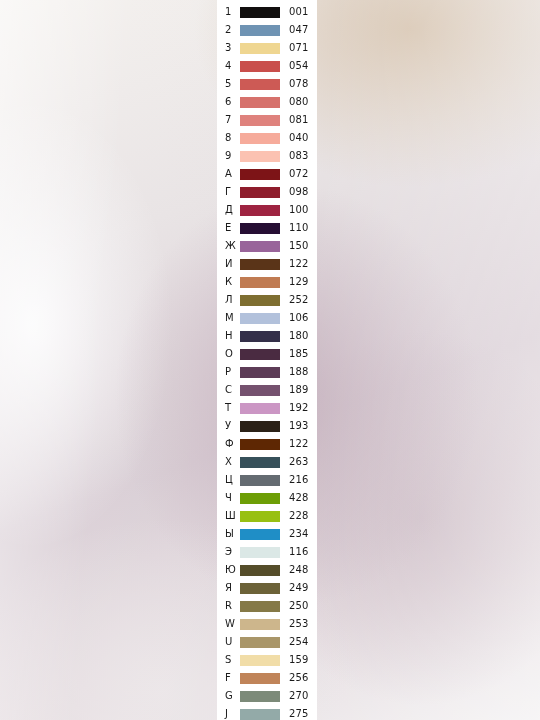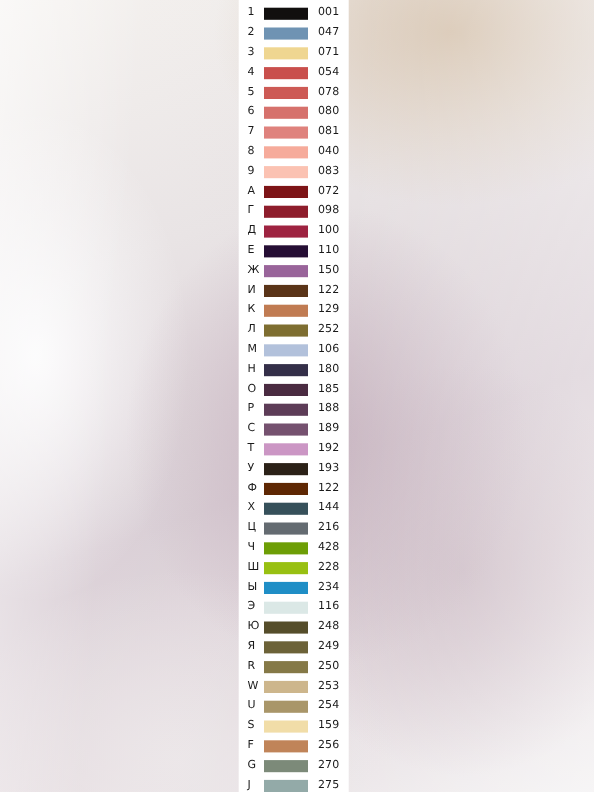--- a/index.html
+++ b/index.html
@@ -213,21 +213,21 @@
         <span class="row-code">193</span>
       </div>
       <div class="legend-row">
         <span class="row-key">Ф</span>
         <span class="row-swatch" style="background-color: rgb(94, 39, 3);"></span>
         <span class="row-code">122</span>
       </div>
       <div class="legend-row">
         <span class="row-key">Х</span>
         <span class="row-swatch" style="background-color: rgb(54, 80, 90);"></span>
-        <span class="row-code">144</span>
+        <span class="row-code">263</span>
       </div>
       <div class="legend-row">
         <span class="row-key">Ц</span>
         <span class="row-swatch" style="background-color: rgb(100, 107, 113);"></span>
         <span class="row-code">216</span>
       </div>
       <div class="legend-row">
         <span class="row-key">Ч</span>
         <span class="row-swatch" style="background-color: rgb(109, 158, 6);"></span>
         <span class="row-code">428</span>

